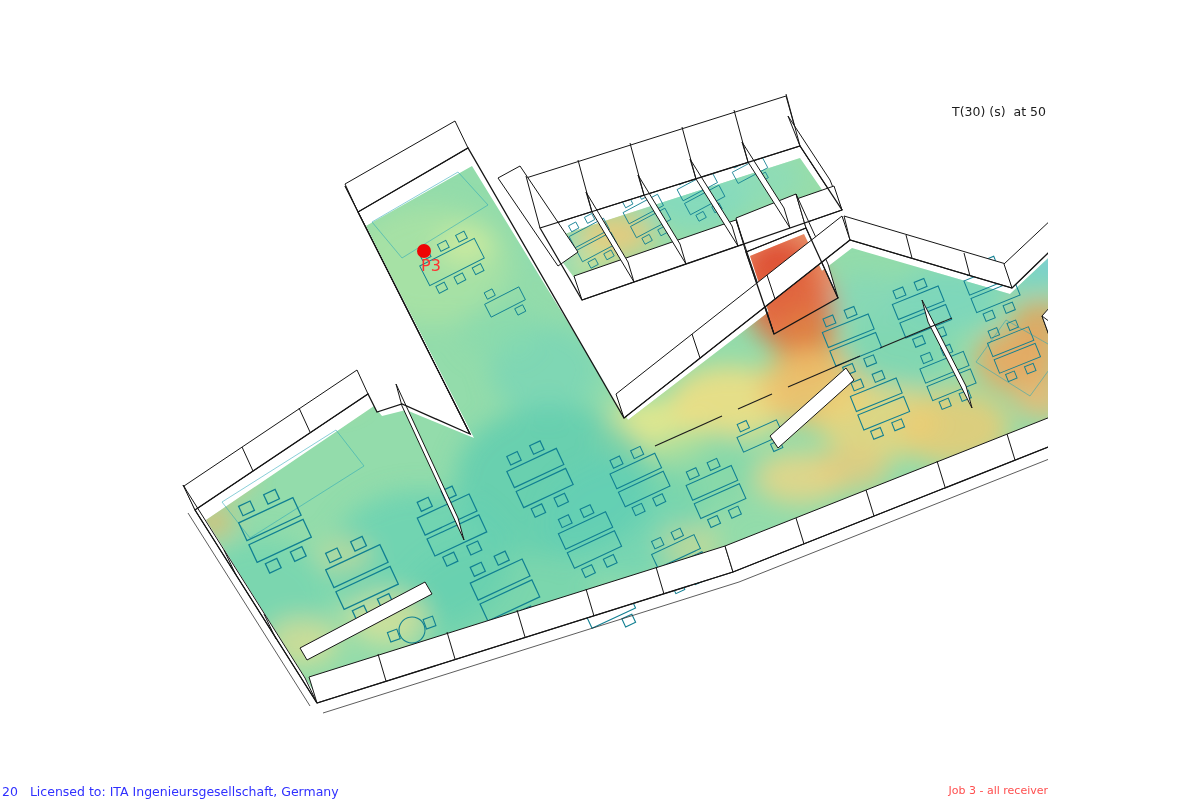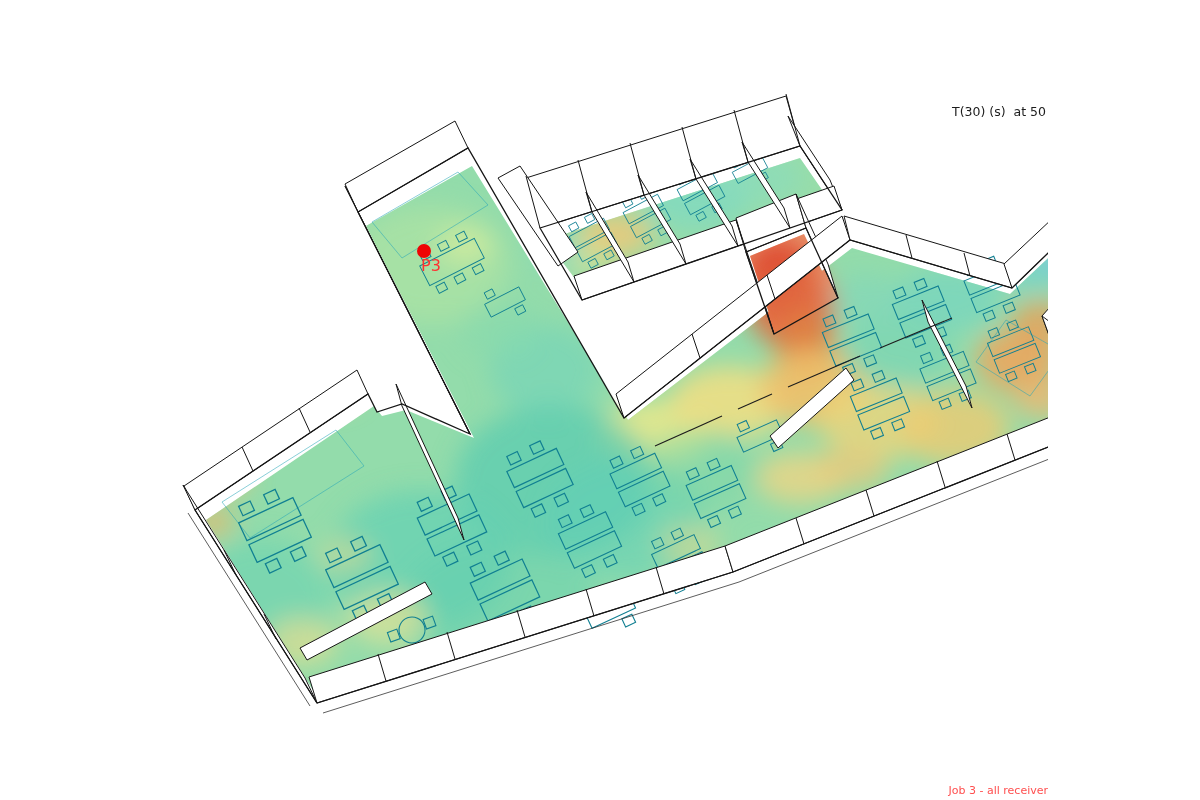--- a/index.html
+++ b/index.html
@@ -233,15 +233,16 @@
       <path class="innerwall" d="M880,348 L952,318"></path>
     </g>
 
   </svg>
 
   <div class="lbl lbl-metric">T(30) (s)  at 50</div>
 
   <div class="p3-dot"></div>
   <div class="p3-label">P3</div>
 
+  <div class="lbl lbl-license"><span>20</span><span class="gap"></span><span>Licensed to: ITA Ingenieursgesellschaft, Germany</span></div>
 
   <div class="lbl lbl-job">Job 3 - all receiver</div>
 </div>
 
 </body></html>

